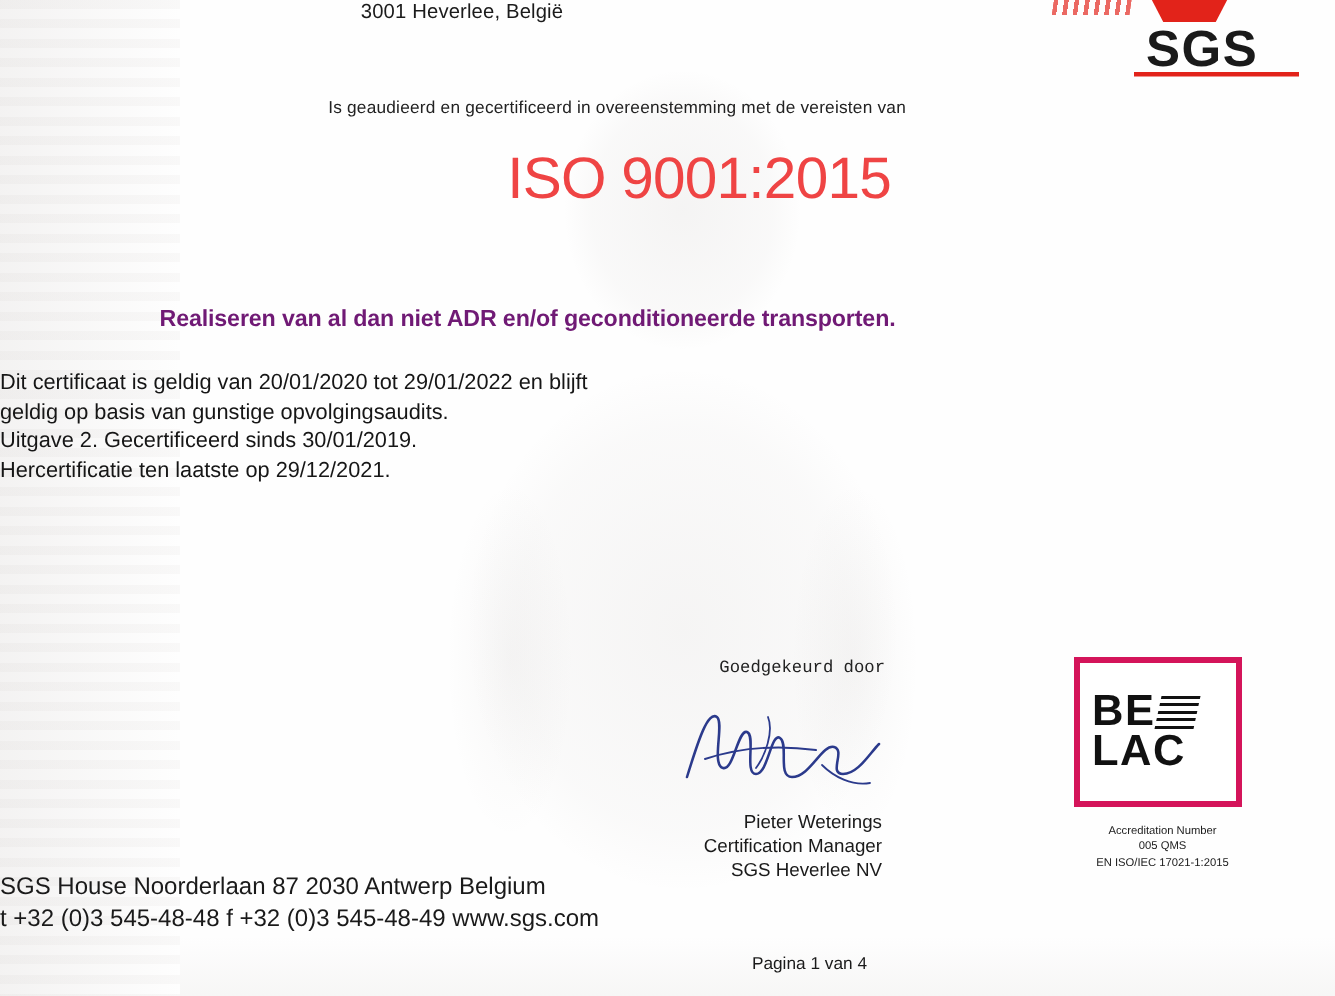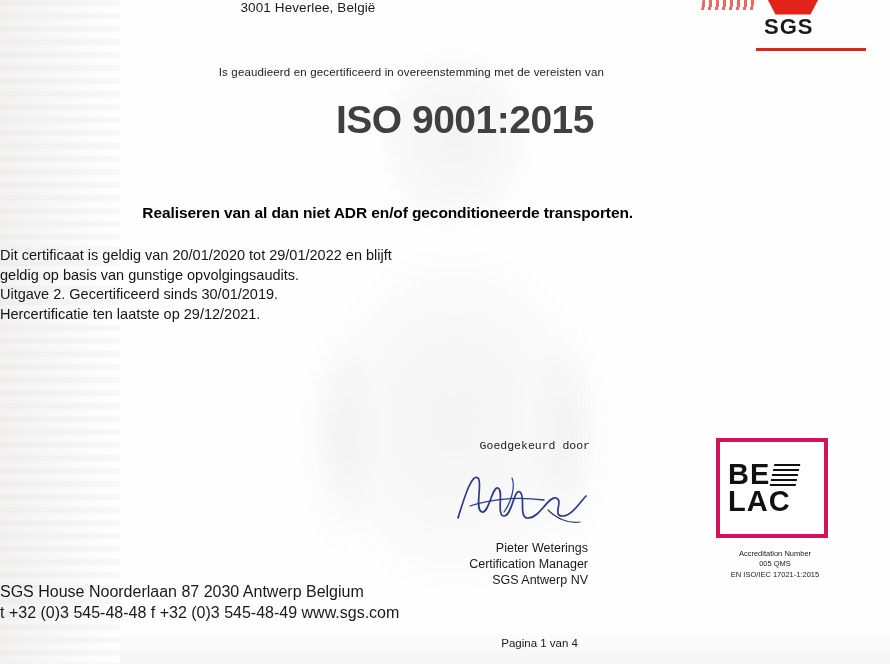--- a/index.html
+++ b/index.html
@@ -106,21 +106,21 @@
     height: 70px;
     background:
       repeating-linear-gradient(to right, rgba(226,35,26,0.85) 0px, rgba(226,35,26,0.85) 3px, rgba(255,255,255,0) 3px, rgba(255,255,255,0) 7px);
     transform: skewX(-8deg);
     opacity: 0.8;
   }
   .sgs-word {
     position: absolute;
     left: 58px;
     top: 70px;
-    font-size: 22px;
+    font-size: 34px;
     font-weight: bold;
     letter-spacing: 1px;
     color: #1a1a1a;
     line-height: 1;
   }
   .sgs-underline {
     position: absolute;
     left: 50px;
     top: 102px;
     width: 110px;
@@ -139,45 +139,44 @@
     color: #222;
     letter-spacing: 0.15px;
   }
   .standard-title {
     position: absolute;
     left: 0;
     top: 98px;
     width: 594px;
     text-align: right;
     font-size: 39px;
-    font-weight: bold;
+    font-weight: normal;
     letter-spacing: -0.5px;
-    color: #404040;
+    color: #ef4444;
   }
   .activities-label {
     position: absolute;
     left: 0;
     top: 184px;
     width: 604px;
     text-align: right;
     font-size: 11.5px;
     color: #222;
     letter-spacing: 0.15px;
   }
   .activities-text {
     position: absolute;
     left: 0;
     top: 204px;
     width: 597px;
     text-align: right;
     font-size: 15.5px;
     font-weight: bold;
-    color: #000000;
+    color: #701a75;
     letter-spacing: -0.1px;
-    padding-left: 36px;
   }
   .validity-block {
     position: absolute;
     left: 0;
     top: 246px;
     width: 603px;
     font-size: 14.5px;
     line-height: 1.36;
     color: #161616;
   }
@@ -315,21 +314,21 @@
   <svg class="signature" viewBox="0 0 140 68" fill="none" xmlns="http://www.w3.org/2000/svg">
     <path d="M6 52 C14 26, 20 8, 26 12 C31 16, 22 44, 30 46 C37 48, 40 20, 46 22 C52 24, 44 50, 52 50 C60 50, 62 22, 68 26 C74 30, 66 52, 76 52 C88 52, 96 30, 104 32 C112 34, 100 50, 110 50 C120 50, 128 36, 134 30" stroke="#2b3a8c" stroke-width="1.7" stroke-linecap="round"></path>
     <path d="M18 40 C36 34, 62 30, 92 34" stroke="#2b3a8c" stroke-width="1.3" stroke-linecap="round"></path>
     <path d="M60 12 C64 22, 58 38, 52 46" stroke="#2b3a8c" stroke-width="1.2" stroke-linecap="round"></path>
     <path d="M96 44 C104 52, 116 58, 128 56" stroke="#2b3a8c" stroke-width="1.2" stroke-linecap="round"></path>
   </svg>
 
   <div class="signer-block">
     <div>Pieter Weterings</div>
     <div>Certification Manager</div>
-    <div>SGS Antwerp NV</div>
+    <div>SGS Heverlee NV</div>
   </div>
 
   <div class="company-address">
     <div>SGS House  Noorderlaan 87  2030 Antwerp  Belgium</div>
     <div>t +32 (0)3 545-48-48  f +32 (0)3 545-48-49  www.sgs.com</div>
   </div>
 
   <div class="page-footer">Pagina 1 van 4</div>
 
   <div class="belac">

